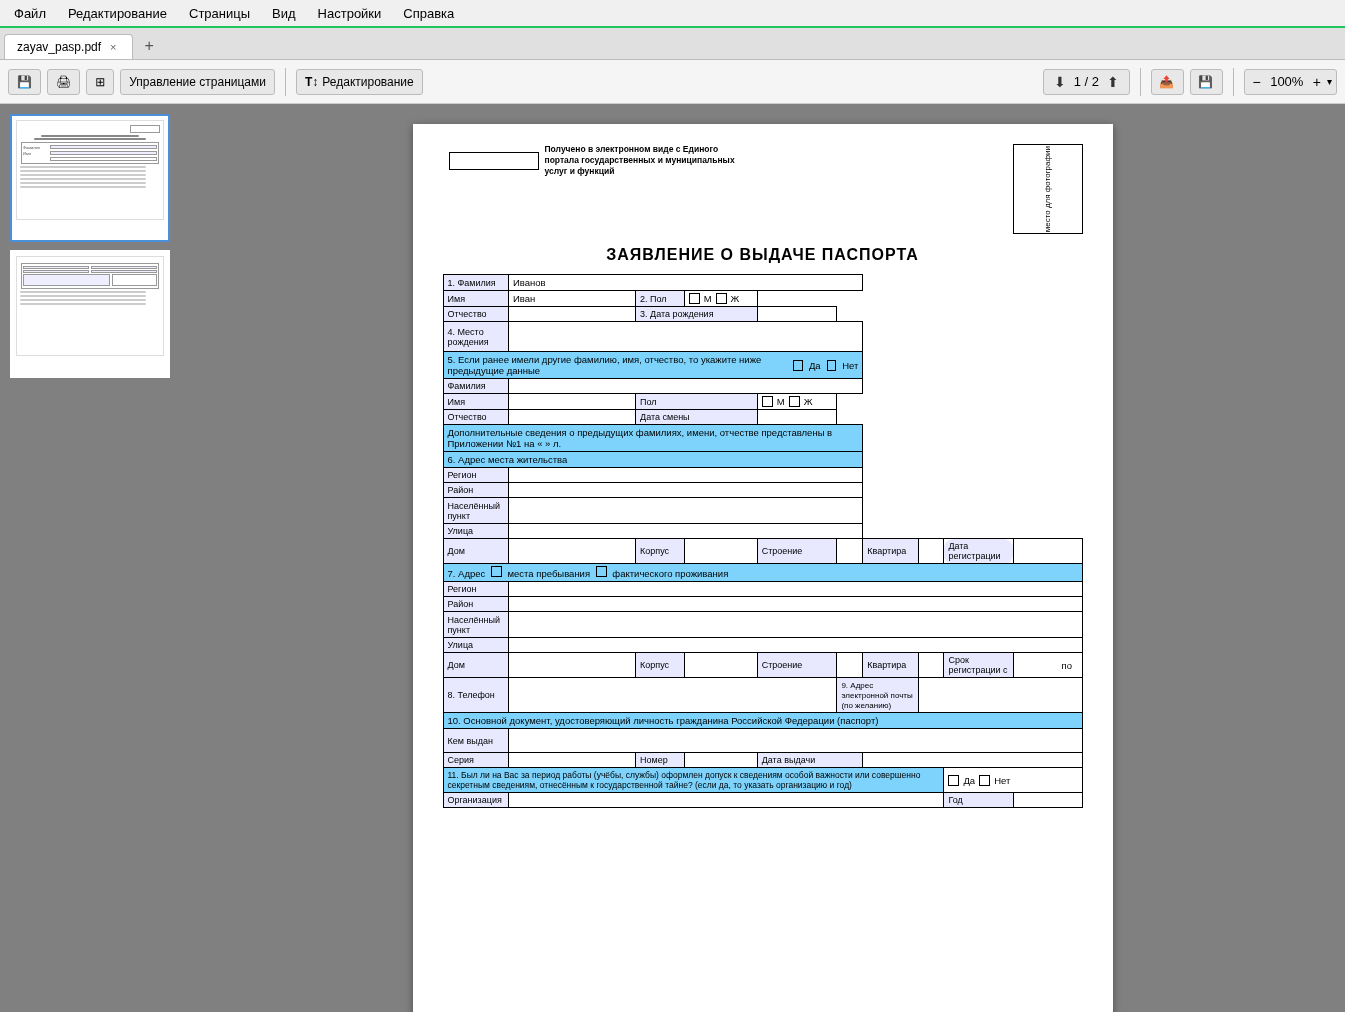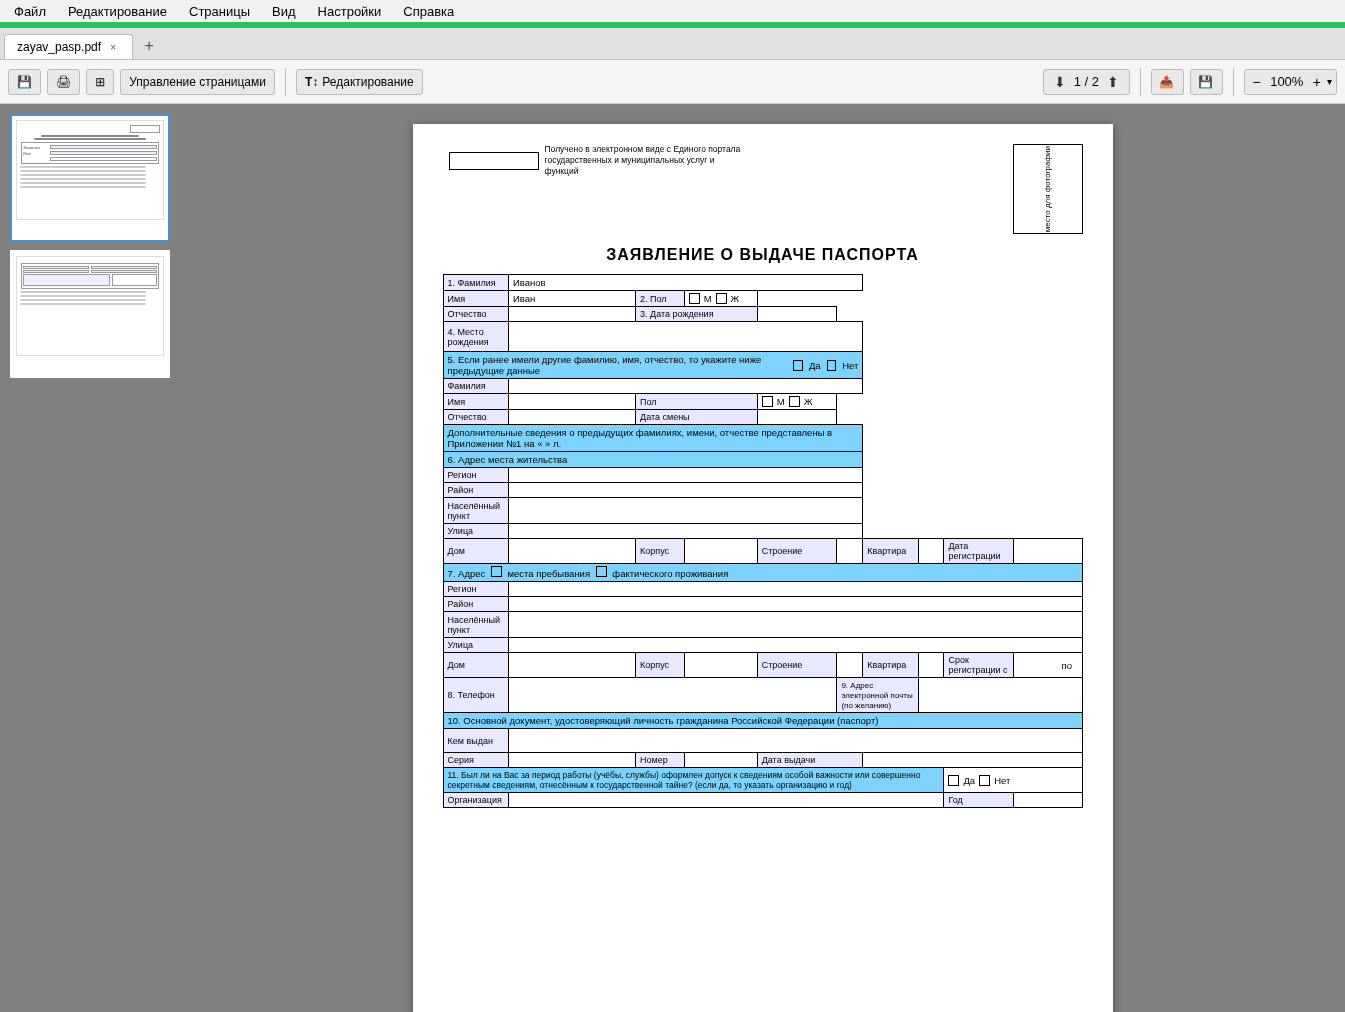--- a/index.html
+++ b/index.html
@@ -5,21 +5,21 @@
     * { box-sizing: border-box; margin: 0; padding: 0; }
     body { font-family: Arial, sans-serif; font-size: 13px; background: #525659; overflow: hidden; height: 1012px; width: 1345px; }
 
     
     .menu-bar {
       background: #f0f0f0;
       height: 28px;
       display: flex;
       align-items: center;
       padding: 0 4px;
-      border-bottom: 6px solid #22c55e;
+      border-bottom: 2px solid #22c55e;
       gap: 2px;
     }
     .menu-item {
       padding: 3px 10px;
       cursor: pointer;
       font-size: 13px;
       border-radius: 3px;
     }
 
     
@@ -384,21 +384,21 @@
     <div class="collapse-handle">«</div>
   </div>
 
   <div class="pdf-area">
     <div class="pdf-page">
 
       <div style="display:flex;align-items:flex-start;margin-bottom:8px;gap:8px;">
         <div style="display:flex;align-items:center;gap:6px;font-size:10px;flex:1;">
           <span></span>
           <div style="border:1px solid #000;width:90px;height:18px;"></div>
-          <span style="font-size:8.5px;max-width:200px;line-height:1.3;">Получено в электронном виде с Единого портала государственных и муниципальных услуг и функций</span>
+          <span style="font-size:8.5px;max-width:200px;line-height:1.3;font-weight:bold;">Получено в электронном виде с Единого портала государственных и муниципальных услуг и функций</span>
         </div>
         <div style="border:1px solid #000;width:70px;min-height:90px;display:flex;align-items:center;justify-content:center;">
           <span style="writing-mode:vertical-rl;text-orientation:mixed;font-size:8px;transform:rotate(180deg);">место для фотографии</span>
         </div>
       </div>
 
       <div class="form-title">ЗАЯВЛЕНИЕ О ВЫДАЧЕ ПАСПОРТА</div>
 
       <table class="form-table">
         <tbody>
@@ -549,21 +549,21 @@
             </td>
             <td class="value-cell" style="width:60px;"></td>
             <td class="label-cell" style="width:55px;">
               <span>Строение</span>
             </td>
             <td class="value-cell" style="width:60px;"></td>
             <td class="label-cell" style="width:55px;">
               <span>Квартира</span>
             </td>
             <td class="value-cell" style="width:60px;"></td>
-            <td class="label-cell" style="width:85px;">
+            <td class="label-cell" style="width:85px;border-radius:9px;">
               <span>Дата регистрации</span>
             </td>
             <td class="value-cell" style="width:80px;"></td>
           </tr>
 
           <tr>
             <td colspan="10" class="section-header">
               <span>7. Адрес</span>
               <div class="cb" style="display:inline-block;margin:0 3px;"></div>
               <span>места пребывания</span>

